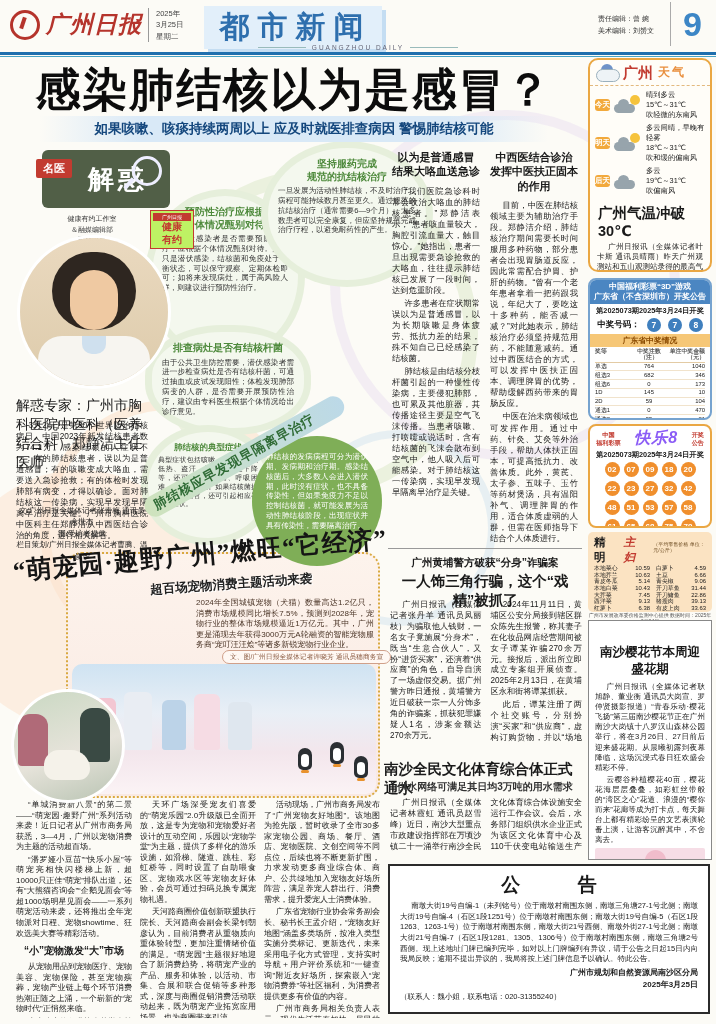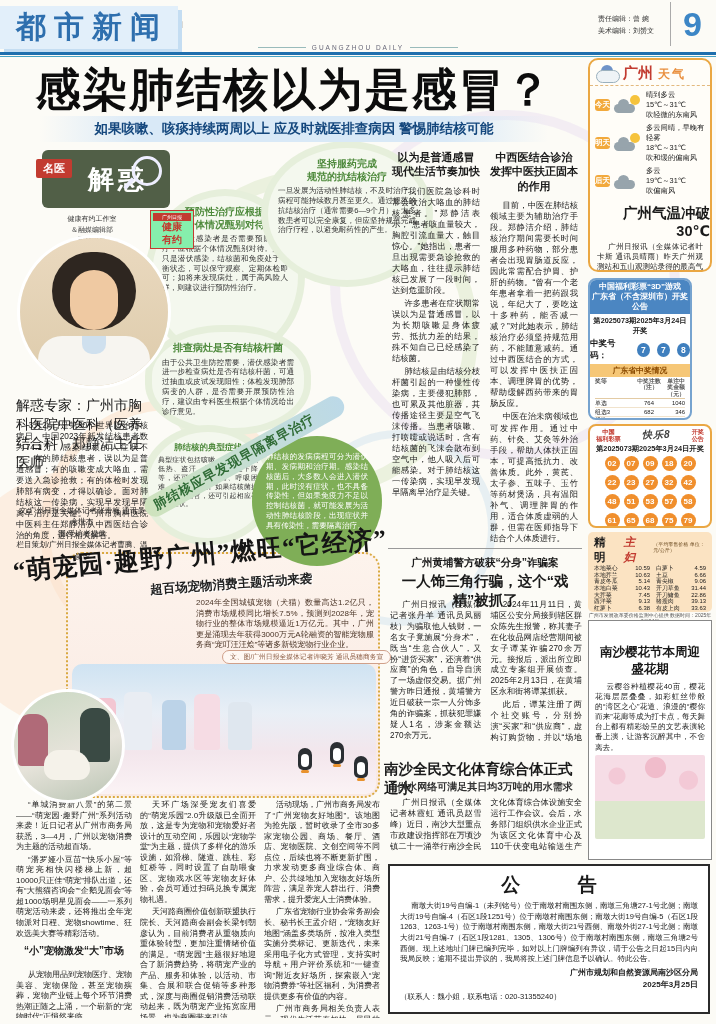--- a/index.html
+++ b/index.html
@@ -7,42 +7,42 @@
         font-family:"Liberation Sans","DejaVu Sans",sans-serif;color:#1a1a1a;overflow:hidden}
   .abs{position:absolute}
   .pre{white-space:pre-line}
   p{margin:0 0 3px;text-align:justify;text-indent:1.5em}
   
   .brand-row{left:10px;top:8px;display:flex;align-items:center;gap:6px}
   .logo-ring{width:24px;height:24px;border:3px solid #b5342c;border-radius:50%;position:relative}
   .logo-ring::after{content:"";position:absolute;left:8px;top:4px;width:4px;height:12px;background:#b5342c;transform:rotate(18deg)}
   .brand-name{font-family:"Liberation Serif","DejaVu Serif",serif;font-style:italic;font-weight:900;font-size:23px;color:#b5342c;letter-spacing:1px}
   .date-block{border-left:1px solid #999;padding-left:7px;margin-left:0;font-size:7.5px;color:#444;line-height:1.5}
-  .mast-title{left:0;top:6px;width:585px;}
+  .mast-title{left:0;top:6px;width:585px;text-align:center}
   .mast-title span{display:inline-block;font-size:30px;font-weight:900;letter-spacing:8px;color:#2e6fae;
       background:#e2effa;box-shadow:4px 4px 0 #c4ddf2;padding:1px 10px 1px 16px}
   .mast-sub{left:258px;top:44px;width:200px;display:flex;align-items:center;gap:6px;font-size:6.5px;letter-spacing:2px;color:#667}
   .mast-sub i{flex:1;height:1px;background:#9bb;display:block}
   .editors{right:62px;top:13px;font-size:7px;color:#333;line-height:1.7;text-align:left}
   .pagenum{right:14px;top:2px;font-size:34px;font-weight:900;color:#3c86c6;border-left:1px solid #aaa;padding-left:12px;line-height:1.3}
   .mast-rule{left:0;top:52px;width:716px;height:7px;
       background:linear-gradient(#1f6fae 0,#1f6fae 3px,transparent 3px,transparent 4px,#49a3c4 4px,#49a3c4 5px,transparent 5px)}
   
   .ring{border-radius:50%;z-index:0}
   
   .tb-head{left:14px;top:60px;width:560px;text-align:center;font-size:45px;font-weight:900;letter-spacing:2px;color:#0c0c0c;z-index:2}
   .tb-deck{left:40px;top:116px;width:508px;text-align:center;font-size:13.5px;font-weight:700;color:#14477d;
       background:linear-gradient(90deg,rgba(217,233,247,0),#d9e9f7 20%,#d9e9f7 80%,rgba(217,233,247,0));padding:4px 0;z-index:2}
   .badge{left:42px;top:150px;width:128px;height:58px;background:#515f47;border-radius:6px;z-index:2}
   .badge-tab{position:absolute;left:-6px;top:9px;background:#c23b30;color:#fff;font-size:11px;font-weight:700;padding:2px 7px;border-radius:2px}
   .badge-word{position:absolute;left:46px;top:12px;font-size:26px;font-weight:900;color:#fff;letter-spacing:4px}
   .mag{position:absolute;right:8px;top:6px;width:24px;height:24px;border:3px solid #eef;border-radius:50%}
   .mag::after{content:"";position:absolute;left:-8px;bottom:-7px;width:4px;height:13px;background:#eef;transform:rotate(40deg)}
   .producer{left:40px;top:214px;width:104px;font-size:7px;text-align:center;color:#333;line-height:1.5;z-index:2}
-  .hy-logo{left:150px;top:210px;width:38px;border:1px solid #c23b30;padding:2px;text-align:center;background:#86efac;z-index:2}
+  .hy-logo{left:150px;top:210px;width:38px;border:1px solid #c23b30;padding:2px;text-align:center;background:#bef264;z-index:2}
   .hy-top{background:#c23b30;color:#fff;font-size:5px;padding:1px 0}
   .hy-main{color:#c23b30;font-size:10px;font-weight:900;line-height:1.25}
   .doctor{left:20px;top:238px;width:148px;height:148px;border-radius:50%;overflow:hidden;
       background:linear-gradient(180deg,#ead9bf,#ddcbab);z-index:2;box-shadow:0 0 0 3px #fff}
   .d-hair{position:absolute;left:32px;top:14px;width:84px;height:78px;background:#2e2620;border-radius:42px}
   .d-face{position:absolute;left:50px;top:32px;width:48px;height:60px;background:#efc9a2;border-radius:24px}
   .d-coat{position:absolute;left:18px;top:98px;width:112px;height:52px;background:#f7f5f0;border-radius:24px 24px 0 0}
   .d-collar{position:absolute;left:62px;top:98px;width:24px;height:18px;background:#cfe0ee;border-radius:0 0 10px 10px}
   .expert-cap{left:16px;top:396px;width:134px;font-size:14px;font-weight:400;line-height:1.35;z-index:2}
   .tb-intro{left:16px;top:420px;width:132px;font-size:8.3px;line-height:1.33;z-index:2}
@@ -74,74 +74,74 @@
   .penguin::after{content:"";position:absolute;left:3px;top:6px;width:8px;height:13px;background:#fff;border-radius:4px}
   .penguin::before{content:"";position:absolute;left:3px;bottom:-3px;width:8px;height:3px;background:#e8922e;border-radius:2px}
   .crowd{position:absolute;border-radius:6px 6px 3px 3px}
   .pets-circle{left:14px;top:692px;width:108px;height:108px;border-radius:50%;z-index:3;box-shadow:0 0 0 3px #fff;overflow:hidden;
       background:linear-gradient(160deg,#c9d8c2 0%,#e6e3da 55%,#b9c4b3 100%)}
   .dogblob{position:absolute;left:30px;top:58px;width:46px;height:30px;background:#f5f2ea;border-radius:16px 20px 12px 12px}
   .person1{position:absolute;left:4px;top:22px;width:30px;height:52px;background:#b06a78;border-radius:12px 12px 4px 4px}
   .person2{position:absolute;left:66px;top:16px;width:30px;height:54px;background:#3a4a44;border-radius:12px 12px 4px 4px}
   .pets-col{top:800px;height:218px;overflow:hidden;z-index:2}
   .pets-col p{font-size:8px;line-height:1.32;margin-bottom:2px}
-  .pets-subhead{font-size:10px;font-weight:900;text-align:center;margin:5px 0 12px}
+  .pets-subhead{font-size:10px;font-weight:900;text-align:center;margin:5px 0 4px}
   
   .rule-thin{height:1px;background:#999;z-index:1}
   .fraud-kicker{left:388px;top:556px;width:194px;text-align:center;font-size:10.5px;font-weight:700;z-index:2}
   .fraud-title{left:384px;top:572px;width:202px;text-align:center;font-size:14.5px;font-weight:900;z-index:2}
   .twocol{column-count:2;column-gap:9px;z-index:2;overflow:hidden}
   .twocol p{font-size:8.2px;line-height:1.33;margin-bottom:2px}
   .water-title{left:384px;top:760px;width:202px;text-align:left;font-size:14.5px;font-weight:900;z-index:2}
   .water-sub{left:388px;top:780px;width:194px;text-align:center;font-size:10px;font-weight:700;color:#333;z-index:2}
   .notice{left:388px;top:864px;width:322px;height:150px;border:2px solid #2b2b2b;background:#fff;
       padding:6px 10px;box-sizing:border-box;z-index:2}
   .notice-title{text-align:center;font-size:19px;font-weight:900;letter-spacing:26px;text-indent:26px;margin-bottom:3px}
   .notice-body{font-size:7.5px;line-height:1.42;text-align:justify;text-indent:1.5em}
   .notice-sign{text-align:right;font-size:8px;font-weight:700;line-height:1.5;margin-top:2px}
   .notice-contact{font-size:7.5px;margin-top:1px}
   
   .wbox{left:588px;top:58px;width:124px;height:214px;border:2px solid #eaa743;border-radius:10px;background:#fffdf8;
       box-sizing:border-box;z-index:2;overflow:hidden}
-  .whead{display:flex;align-items:flex-end;gap:5px;padding:4px 6px 2px;border-bottom:1px dashed #e3b97e}
+  .whead{display:flex;align-items:flex-start;gap:5px;padding:4px 6px 2px;border-bottom:1px dashed #e3b97e}
   .mascot{width:22px;height:18px;position:relative}
   .mascot .c{position:absolute;left:0;bottom:0;width:22px;height:11px;border-radius:8px;background:#eef3f6;border:1px solid #9ab0bd}
   .mascot .h{position:absolute;left:5px;top:0;width:12px;height:8px;border-radius:6px 6px 0 0;background:#6f93c8}
   .wcity{font-size:15px;font-weight:900;color:#c23b30}
   .wtag{font-size:12px;font-weight:900;color:#e98f3e;letter-spacing:2px}
   .wrow{display:flex;align-items:center;gap:4px;padding:2px 5px;height:34px}
   .wchip{flex:0 0 15px;width:15px;background:#f2a93c;color:#fff;font-size:7.5px;font-weight:700;border-radius:3px;
       text-align:center;line-height:1.15;padding:2px 0}
   .wicon{position:relative;width:28px;height:20px;flex:0 0 28px}
   .wicon .sun{position:absolute;right:2px;top:0;width:10px;height:10px;border-radius:50%;background:#f6c33c}
   .wicon .cloud{position:absolute;left:0;bottom:2px;width:21px;height:9px;border-radius:8px;background:#97a4ac}
   .wicon .cloud::before{content:"";position:absolute;left:4px;top:-5px;width:11px;height:11px;border-radius:50%;background:#97a4ac}
   .wtxt{font-size:7.3px;line-height:1.35}
-  .whot-title{text-align:right;font-size:14.5px;font-weight:900;margin:4px 0 3px}
+  .whot-title{text-align:left;font-size:14.5px;font-weight:900;margin:4px 8px 3px}
   .whot-body{font-size:7.5px;line-height:1.35;text-align:justify;padding:0 7px;text-indent:1.5em}
-  .d3box{left:588px;top:278px;width:104px;height:142px;border:2px solid #76a3cf;border-radius:8px;background:#fff;
+  .d3box{left:588px;top:278px;width:124px;height:142px;border:2px solid #76a3cf;border-radius:8px;background:#fff;
       box-sizing:border-box;overflow:hidden;z-index:2}
   .d3head{background:#4b86c2;color:#fff;font-size:8px;font-weight:700;text-align:center;line-height:1.25;padding:2px 0}
   .d3draw{font-size:7.3px;font-weight:700;text-align:center;margin:2px 0}
   .d3nums{display:flex;align-items:center;justify-content:center;gap:7px;margin:1px 0 2px}
   .d3label{font-size:8.5px;font-weight:900}
   .ball-b{width:14px;height:14px;border-radius:50%;background:#3f7fbe;color:#fff;font-size:8.5px;font-weight:700;
       display:flex;align-items:center;justify-content:center}
   .d3band{background:#f6c777;color:#8a4a00;font-size:7.8px;font-weight:700;text-align:center;padding:1px 0}
   .d3t{padding:0 5px}
   .d3r{display:flex;font-size:5.9px;line-height:1.15;border-bottom:1px solid #f1e3cc;padding:0.5px 0}
   .d3r span:nth-child(1){width:36px;text-align:left}
   .d3r span:nth-child(2){width:36px;text-align:center}
   .d3r span:nth-child(3){flex:1;text-align:right}
   .d3hr{font-weight:700;color:#555;border-bottom:1px solid #e3cba4}
   .k8box{left:588px;top:424px;width:124px;height:104px;border:2px solid #eaa743;border-radius:8px;background:#fff;
       box-sizing:border-box;overflow:hidden;z-index:2}
   .k8head{display:flex;align-items:center;justify-content:space-between;padding:2px 6px 0}
   .k8side{font-size:6.2px;font-weight:700;color:#c23b30;line-height:1.2;text-align:center}
-  .k8logo{font-size:10px;font-weight:900;font-style:italic;color:#404040;letter-spacing:1px}
+  .k8logo{font-size:16px;font-weight:900;font-style:italic;color:#8b5cf6;letter-spacing:1px}
   .k8draw{font-size:7.3px;font-weight:700;text-align:center;margin:1px 0 2px}
   .k8grid{display:flex;flex-wrap:wrap;justify-content:center;gap:4px;padding:0 6px}
   .ball-o{width:15px;height:15px;border-radius:50%;background:#f08f2d;color:#fff;font-size:8px;font-weight:700;
       display:flex;align-items:center;justify-content:center}
   .pricebox{left:588px;top:532px;width:124px;height:80px;background:#fbe3c2;border-radius:5px;padding:3px 6px;
       box-sizing:border-box;overflow:hidden;z-index:2}
   .price-title{display:flex;align-items:baseline;gap:13px}
   .pt1{font-size:11.5px;font-weight:900}
   .pt2{font-size:11.5px;font-weight:900;font-style:italic;font-family:"Liberation Serif","DejaVu Serif",serif;color:#c23b30}
   .pt3{font-size:5px;color:#6b4a20}
@@ -244,21 +244,21 @@
   </div>
   <div class="abs bubble" style="left:148px;top:432px;width:120px;height:106px">
     <div class="btitle" style="font-size:8.5px">肺结核的典型症状</div>
     <div class="btext" style="font-size:6.9px">典型症状包括咳嗽、咳痰、持续低热、盗汗、乏力、体重下降等，还可能出现胸痛、呼吸困难，甚至大咯血。如果结核菌扩散到其他器官，还可引起相应器官的症状。</div>
   </div>
   <div class="abs gcircle">肺结核的发病病程可分为潜伏期、发病期和治疗期。感染结核菌后，大多数人会进入潜伏期，此时没有症状，也不具备传染性，但如果免疫力不足以控制结核菌，就可能发展为活动性肺结核阶段，出现症状并具有传染性，需要隔离治疗。</div>
   <div class="abs ribbon">肺结核应早发现早隔离早治疗</div>
 
   <div class="abs tb-col" style="left:392px">
     <div class="col-head">以为是普通感冒
-现代生活节奏加快</div>
+结果大咯血送急诊</div>
     <div>
 
     <p>“我们医院急诊科时常会收治大咯血的肺结核患者。”郑静洁表示，“患者咳血量较大，胸腔引流血量大，触目惊心。”她指出，患者一旦出现需要急诊抢救的大咯血，往往提示肺结核已发展了一段时间，达到危重阶段。</p>
         <p>许多患者在症状期常误以为是普通感冒，以为长期咳嗽是身体疲劳、抵抗力差的结果，殊不知自己已经感染了结核菌。</p>
         <p>肺结核是由结核分枝杆菌引起的一种慢性传染病，主要侵犯肺部，也可累及其他脏器，其传播途径主要是空气飞沫传播。当患者咳嗽、打喷嚏或说话时，含有结核菌的飞沫会散布到空气中，他人吸入后可能感染。对于肺结核这一传染病，实现早发现早隔离早治疗是关键。</p>
       </div>
   </div>
   <div class="abs tb-col" style="left:490px">
     <div class="col-head">中西医结合诊治
 发挥中医扶正固本的作用</div>
@@ -563,20 +563,21 @@
         </div>
 
       </div>
   </div>
   <div class="abs price-foot">广州市发展改革委价格监测中心提供 数据时间：2025年3月24日</div>
 
   <div class="abs sakura">
     <div class="sk-title">南沙樱花节本周迎盛花期</div>
     <div>
 
+    <p>广州日报讯（全媒体记者耿旭静、董业衡 通讯员大岗宣、罗仲贤摄影报道）“青春乐动·樱花飞扬”第三届南沙樱花节正在广州南沙大岗镇十八罗汉山森林公园举行，将在3月26日、27日前后迎来盛花期。从晨曦初露到夜幕降临，这场沉浸式春日狂欢盛会精彩不停。</p>
         <p>云樱谷种植樱花40亩，樱花花海层层叠叠，如彩虹丝带般的“湾区之心”花道、浪漫的“樱你而来”花廊等成为打卡点，每天舞台上都有精彩纷呈的文艺表演轮番上演，让游客沉醉其中，不舍离去。</p>
       </div>
     <div class="sk-photo">
       
       
       
       
     </div>
 
   </div>

